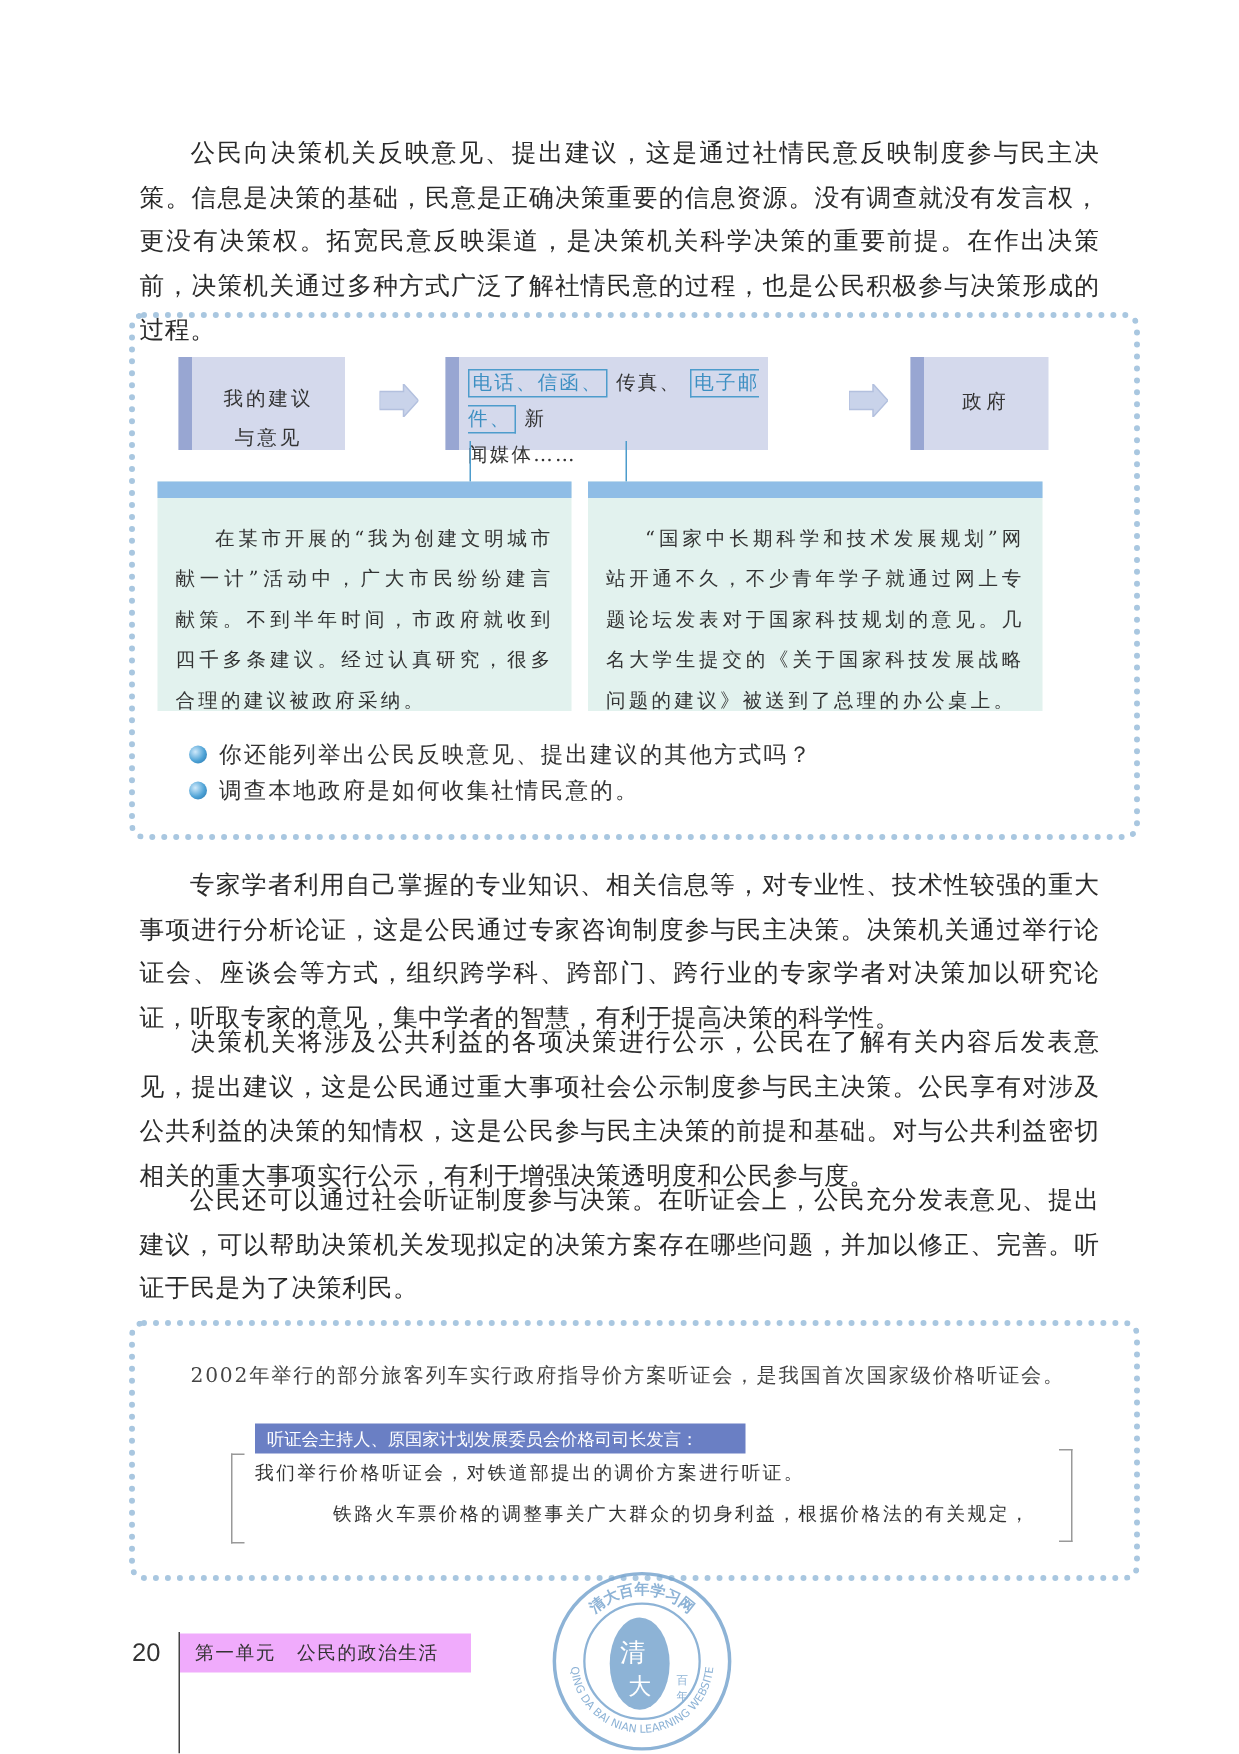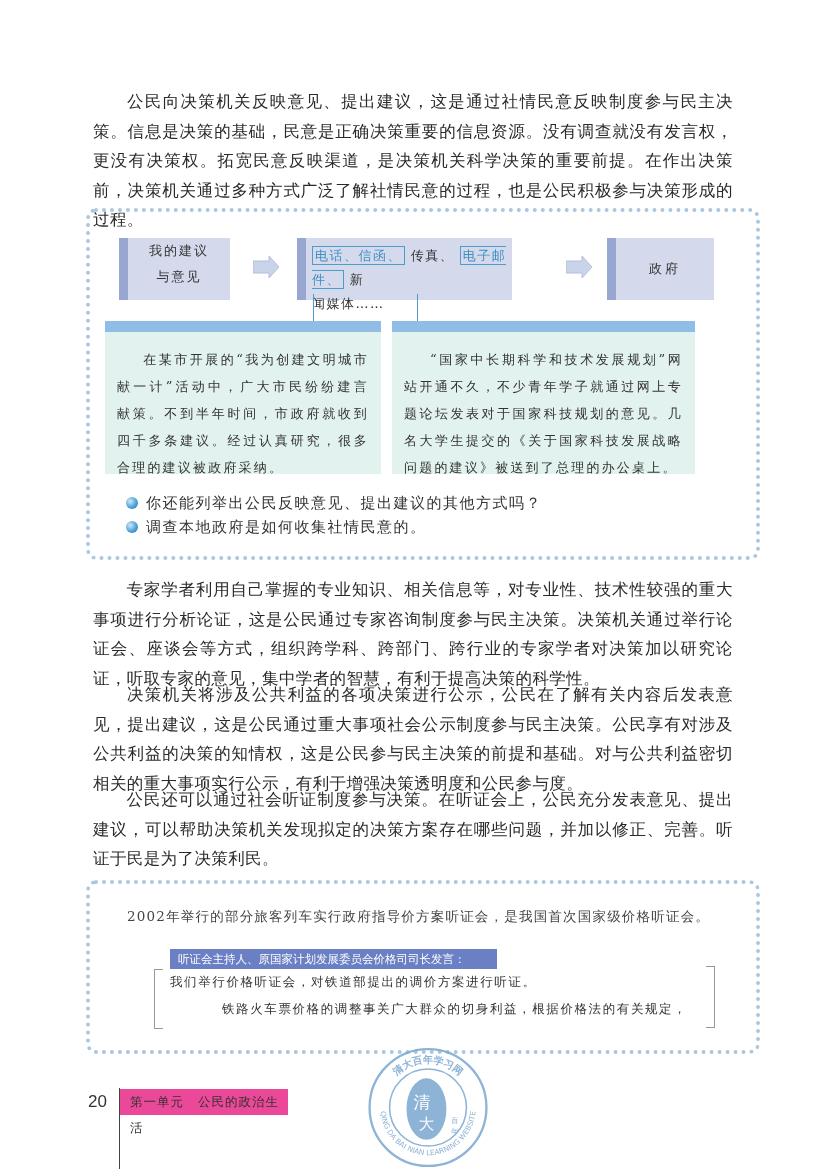--- a/index.html
+++ b/index.html
@@ -73,37 +73,37 @@
     position:absolute; left:170px; top:968px; width:520px;
     font-size:12.5px; line-height:27px; letter-spacing:1.6px; color:#333;
   }
 
   .page-num {
     position:absolute; left:88px; top:1092px;
     font-family:"Liberation Sans", sans-serif; font-size:17px; color:#333;
   }
   .page-rule { position:absolute; left:119px; top:1088px; width:1px; height:81px; background:#444; }
   .unit-label {
-    position:absolute; left:120px; top:1089px; width:168px; height:26px;
-    background:#ec4899; font-family:"DejaVu Sans", sans-serif;
+    position:absolute; left:120px; top:1089px; width:194px; height:26px;
+    background:#f0abfc; font-family:"DejaVu Sans", sans-serif;
     font-size:12.5px; line-height:26px; padding-left:10px; box-sizing:border-box;
     letter-spacing:1px; color:#333;
   }
   .unit-label .gap { display:inline-block; width:14px; }
 
   .watermark { position:absolute; left:348px; top:1046px; width:160px; height:123px; opacity:0.85; }
 </style>
 </head>
 <body>
 
 <p class="para" style="top:87px;"><span class="indent"></span><span>公民向决策机关反映意见、提出建议，这是通过社情民意反映制度参与民主决策。信息是决策的基础，民意是正确决策重要的信息资源。没有调查就没有发言权，更没有决策权。拓宽民意反映渠道，是决策机关科学决策的重要前提。在作出决策前，决策机关通过多种方式广泛了解社情民意的过程，也是公民积极参与决策形成的过程。</span></p>
 
 <div class="dot-frame" style="left:86px; top:208px; width:666px; height:344px;"></div>
 
-<div class="flow-box" style="left:119px; top:238px; width:111px; height:62px; text-align:center; line-height:26px; padding-top:0; letter-spacing:2px;">
+<div class="flow-box" style="left:119px; top:238px; width:111px; height:62px; text-align:center; line-height:26px; padding-top:16px; letter-spacing:2px;">
   <div>我的建议</div>
   <div>与意见</div>
 </div>
 
 <svg class="flow-arrow" style="left:253px; top:256px;" viewBox="0 0 26 22">
   <polygon points="0,5 16,5 16,0 26,11 16,22 16,17 0,17" fill="#c9d3ea" stroke="#b3c0de" stroke-width="1"></polygon>
 </svg>
 
 <div class="flow-box" style="left:297px; top:238px; width:215px; height:62px; padding:6px 0 0 6px; line-height:24px; letter-spacing:1.5px;">
   <div>
@@ -112,21 +112,21 @@
     <span class="hl">电子邮件、</span>
     <span>新</span>
   </div>
   <div>闻媒体……</div>
 </div>
 
 <svg class="flow-arrow" style="left:566px; top:256px;" viewBox="0 0 26 22">
   <polygon points="0,5 16,5 16,0 26,11 16,22 16,17 0,17" fill="#c9d3ea" stroke="#b3c0de" stroke-width="1"></polygon>
 </svg>
 
-<div class="flow-box" style="left:607px; top:238px; width:107px; height:62px; text-align:center; line-height:62px; letter-spacing:3px;">
+<div class="flow-box" style="left:607px; top:238px; width:92px; height:62px; text-align:center; line-height:62px; letter-spacing:3px;">
   <span>政府</span>
 </div>
 
 <div class="connector" style="left:313px; top:294px; height:28px;"></div>
 <div class="connector" style="left:417px; top:294px; height:28px;"></div>
 
 <div class="case-box" style="left:105px; top:321px; width:276px; height:153px;">
   <span style="display:inline-block;width:26px;"></span><span>在某市开展的“我为创建文明城市献一计”活动中，广大市民纷纷建言献策。不到半年时间，市政府就收到四千多条建议。经过认真研究，很多合理的建议被政府采纳。</span>
 </div>
 <div class="case-box" style="left:392px; top:321px; width:303px; height:153px;">

